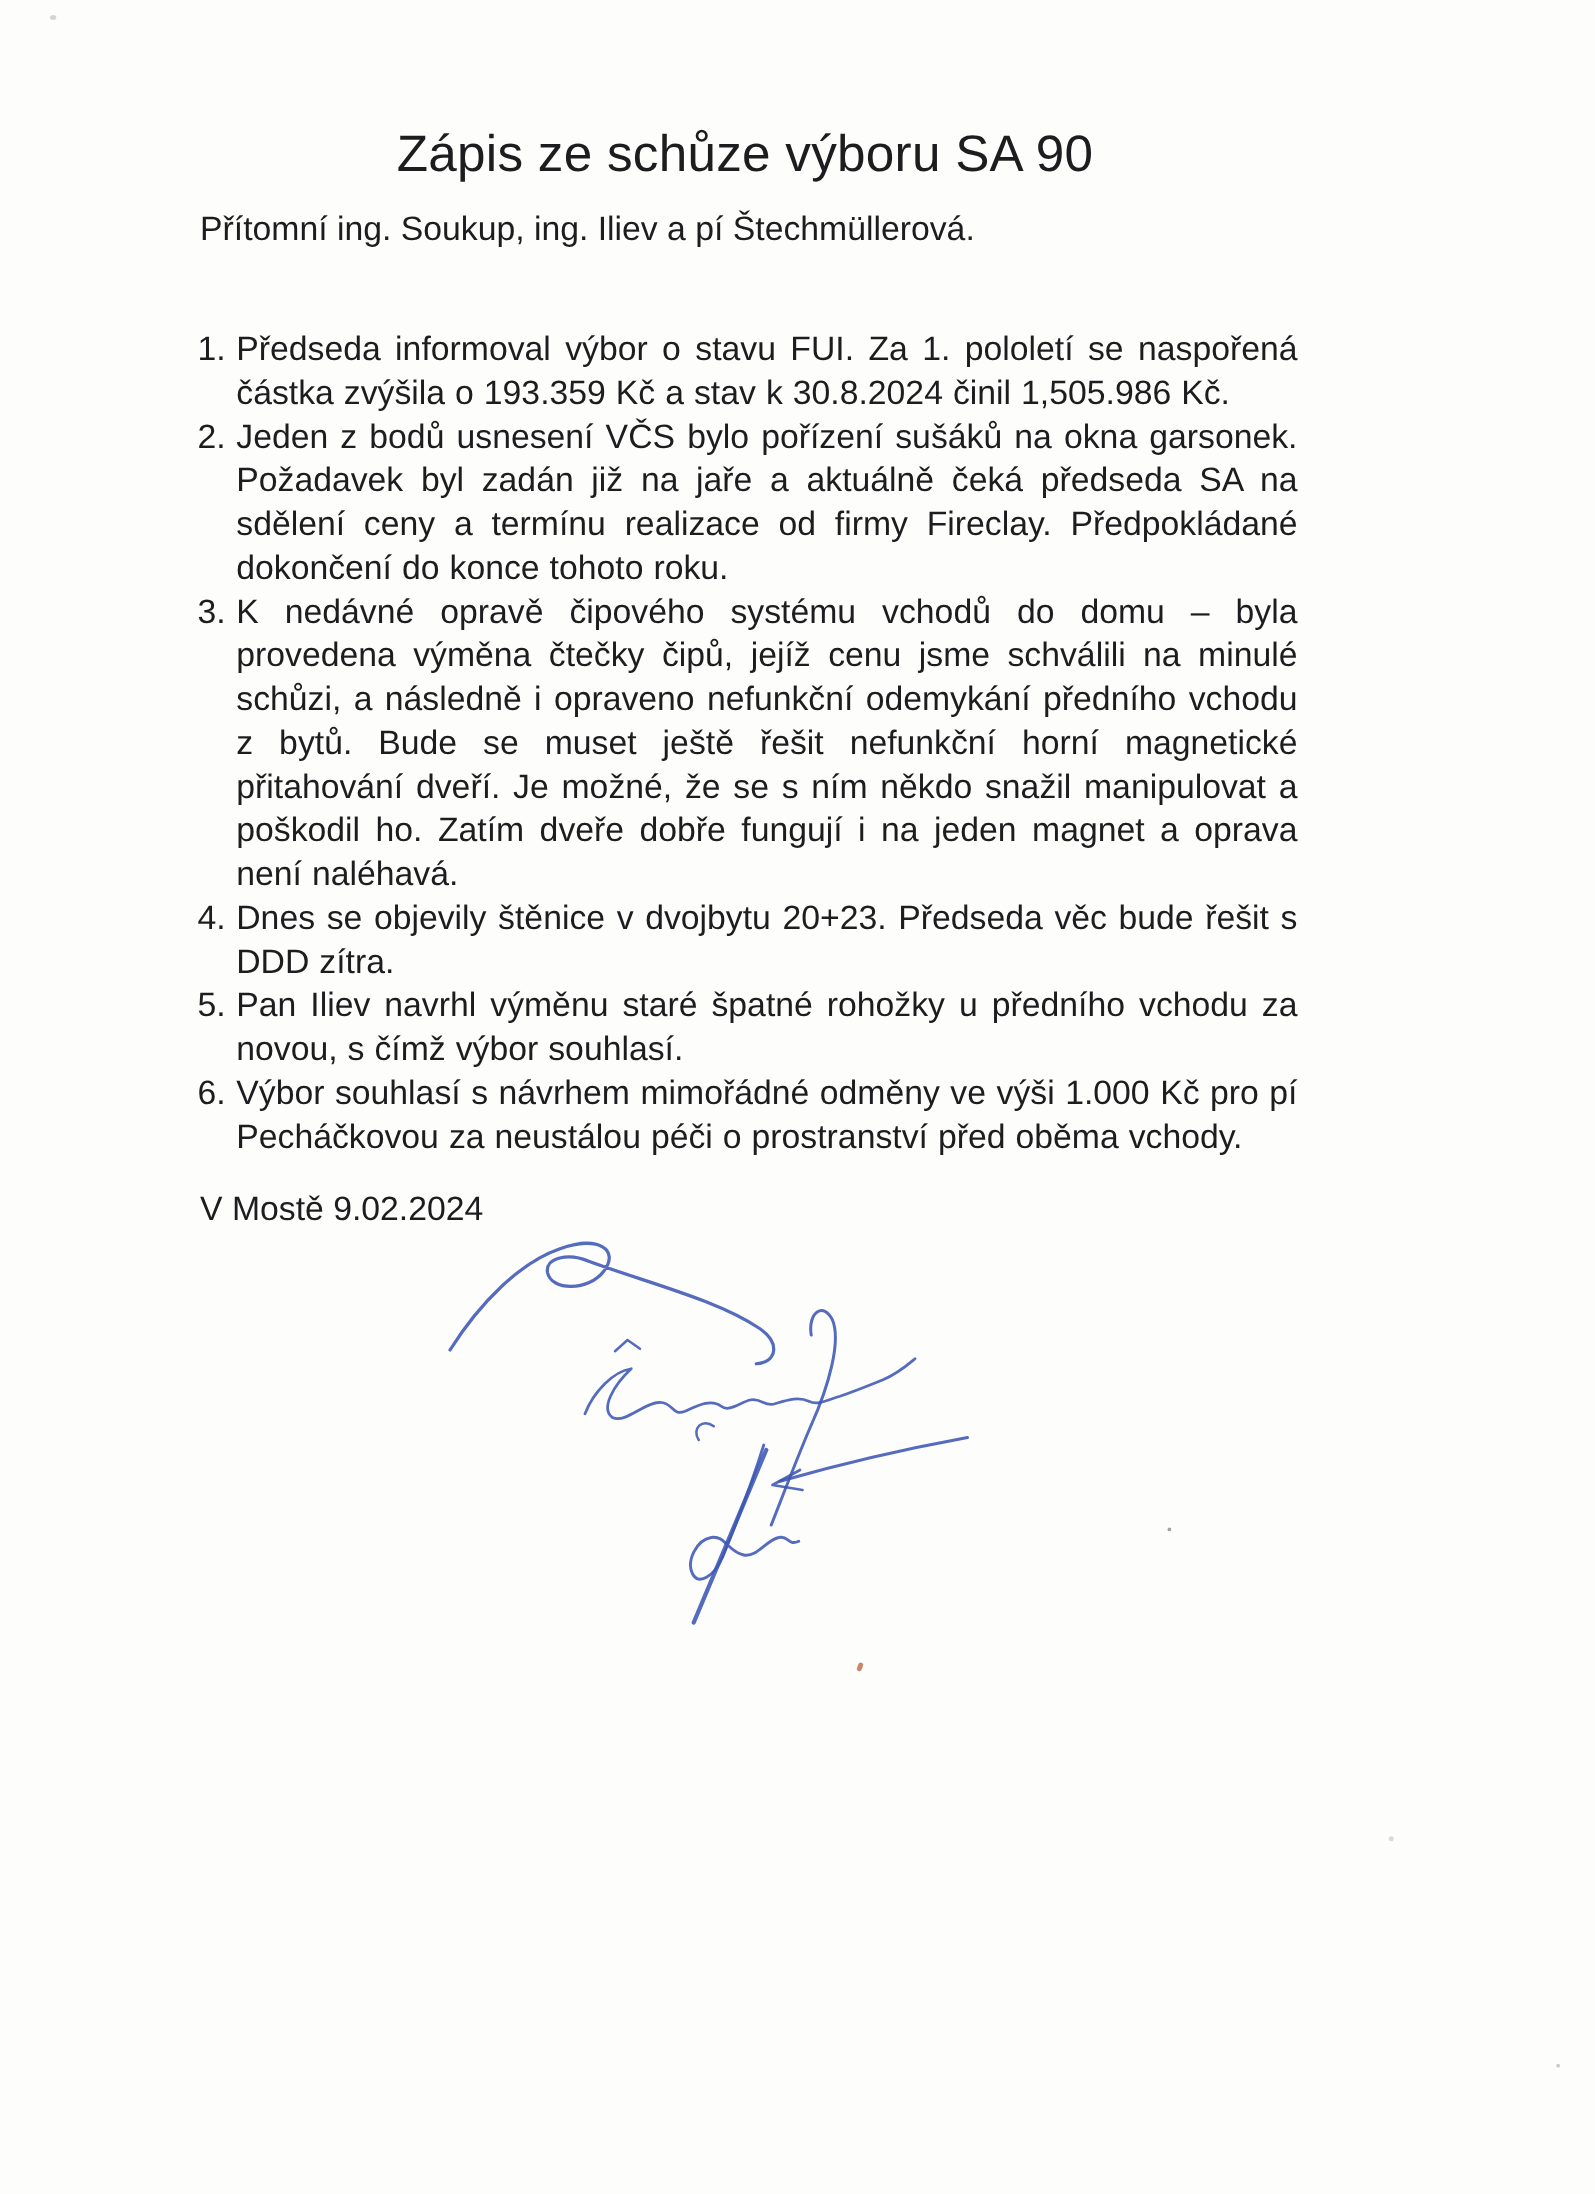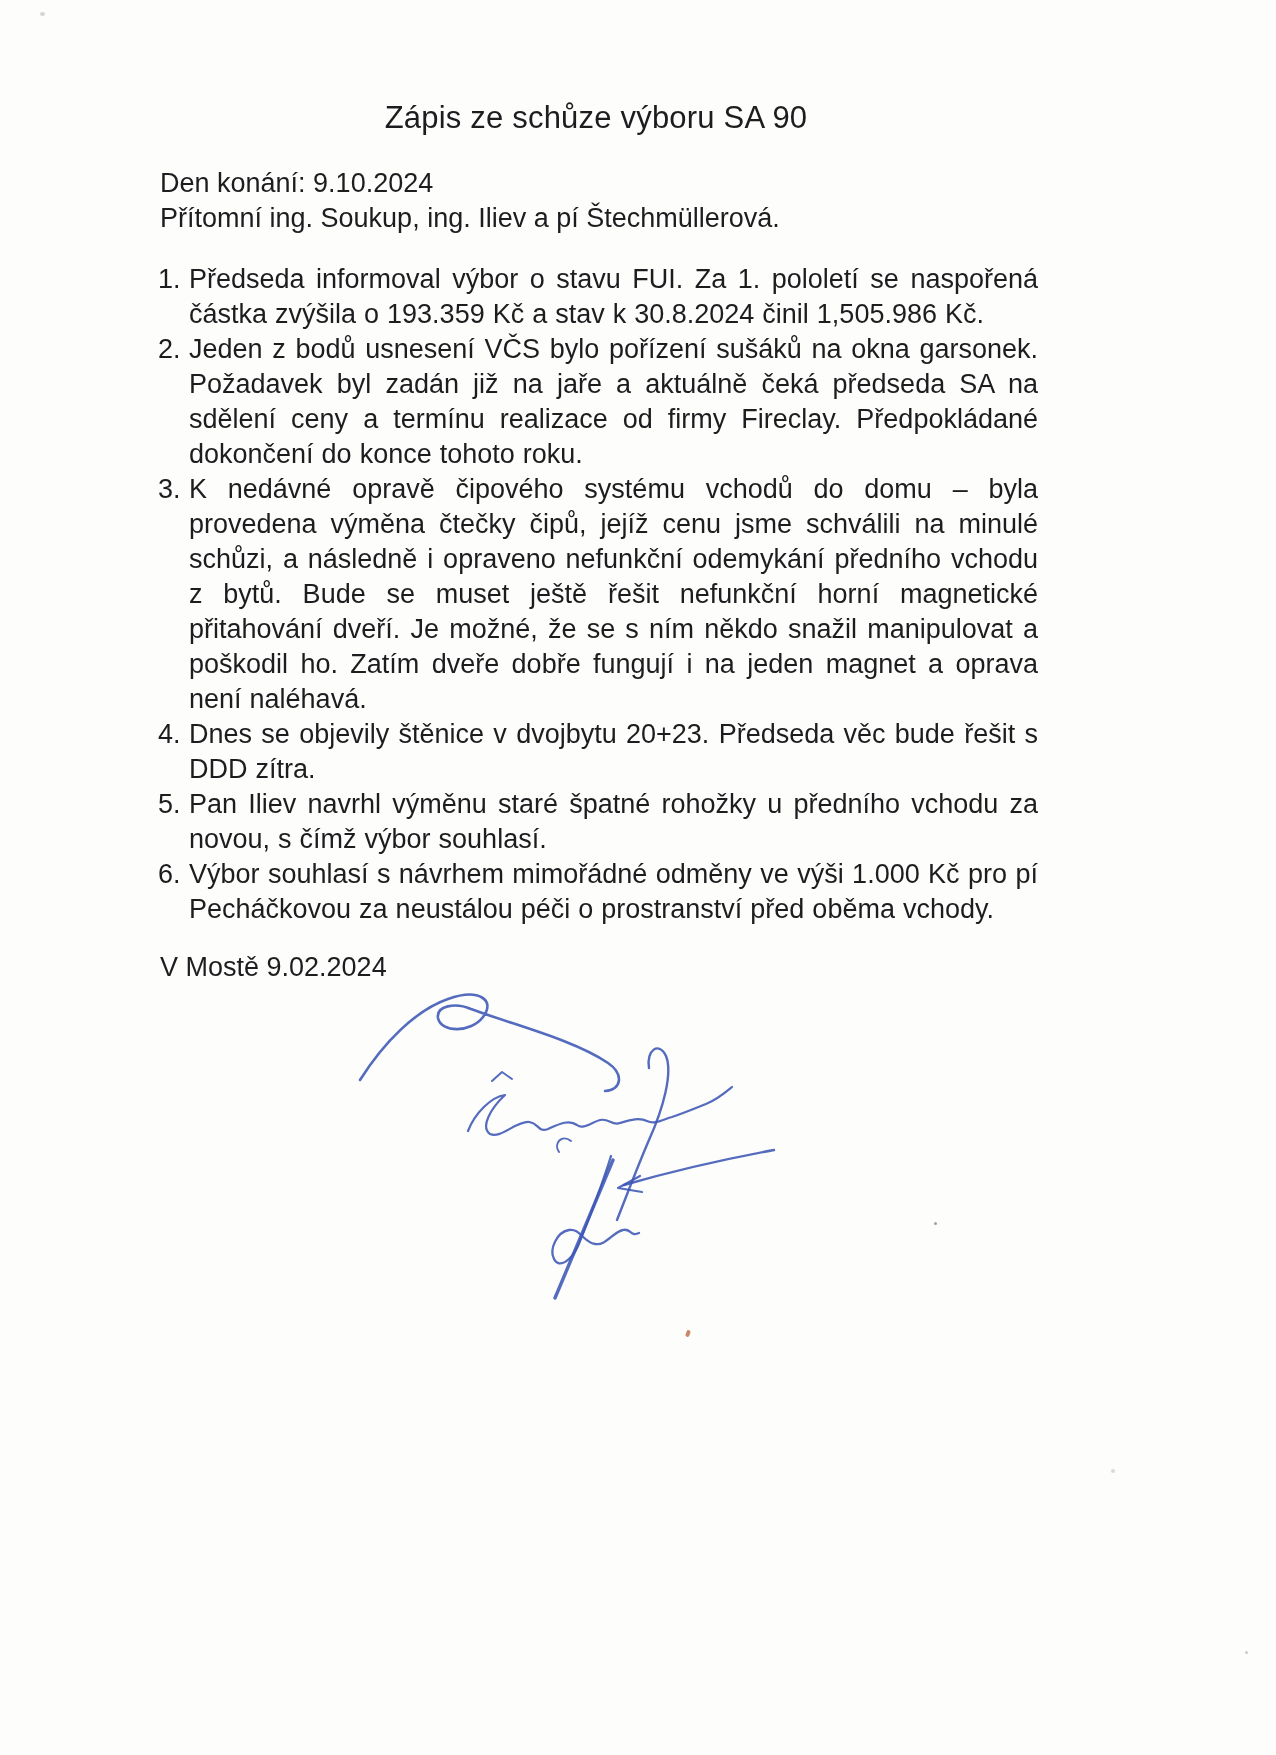--- a/index.html
+++ b/index.html
@@ -12,21 +12,21 @@
   body{
     background:var(--paper);
     font-family:"Liberation Sans","DejaVu Sans",sans-serif;
     color:var(--text);
     position:relative;
     overflow:hidden;
   }
   .page{position:absolute;inset:0;}
   .title{
     position:absolute;top:100px;left:160px;width:872px;
-    text-align:center;font-size:31px;font-weight:400;
+    text-align:center;font-size:41px;font-weight:400;
     letter-spacing:0.2px;
   }
   .meta{
     position:absolute;top:166px;left:160px;width:880px;
     font-size:27px;line-height:35px;
   }
   .items{
     position:absolute;top:262px;left:158px;width:880px;
     list-style:none;font-size:27px;line-height:35px;
   }
@@ -55,21 +55,20 @@
   .speck-5{left:1245px;top:1651px;width:3px;height:3px;background:#9a9a9a;opacity:.5;}
 </style>
 </head>
 <body>
 
 <div class="page">
 
   <h1 class="title">Zápis ze schůze výboru SA 90</h1>
 
   <div class="meta">
-    <div>Den konání: 9.10.2024</div>
     <div>Přítomní ing. Soukup, ing. Iliev a pí Štechmüllerová.</div>
   </div>
 
   <ol class="items">
     <li class="item">
       <span class="item-num">1.</span>
       <span class="item-text">Předseda informoval výbor o stavu FUI. Za 1. pololetí se naspořená částka zvýšila o 193.359 Kč a stav k 30.8.2024 činil 1,505.986 Kč.</span>
     </li>
     <li class="item">
       <span class="item-num">2.</span>

